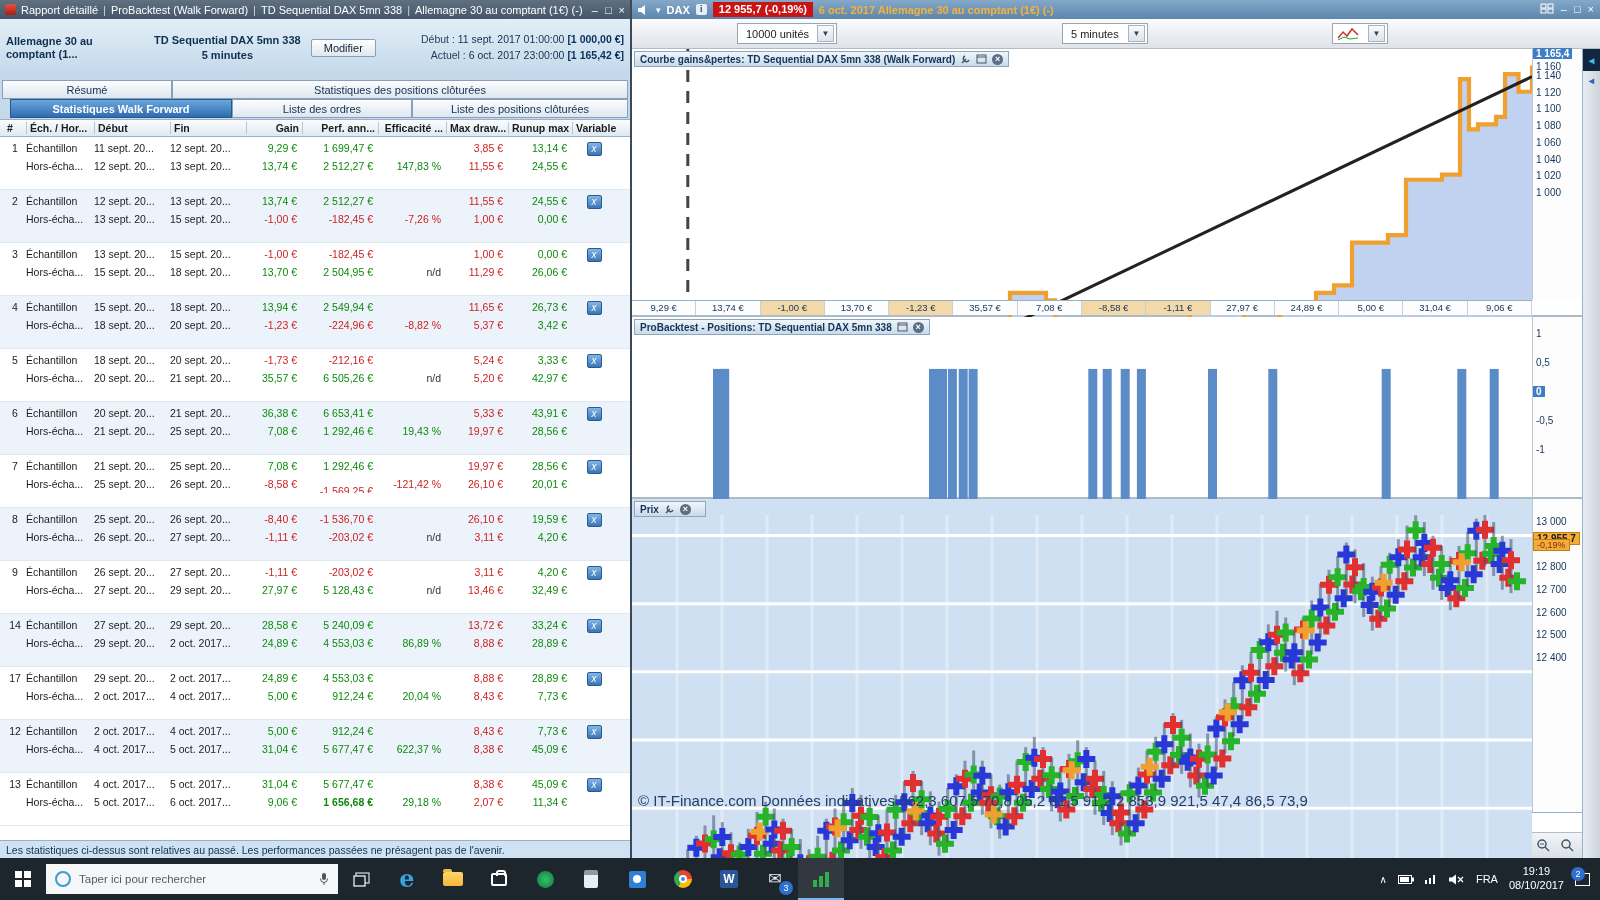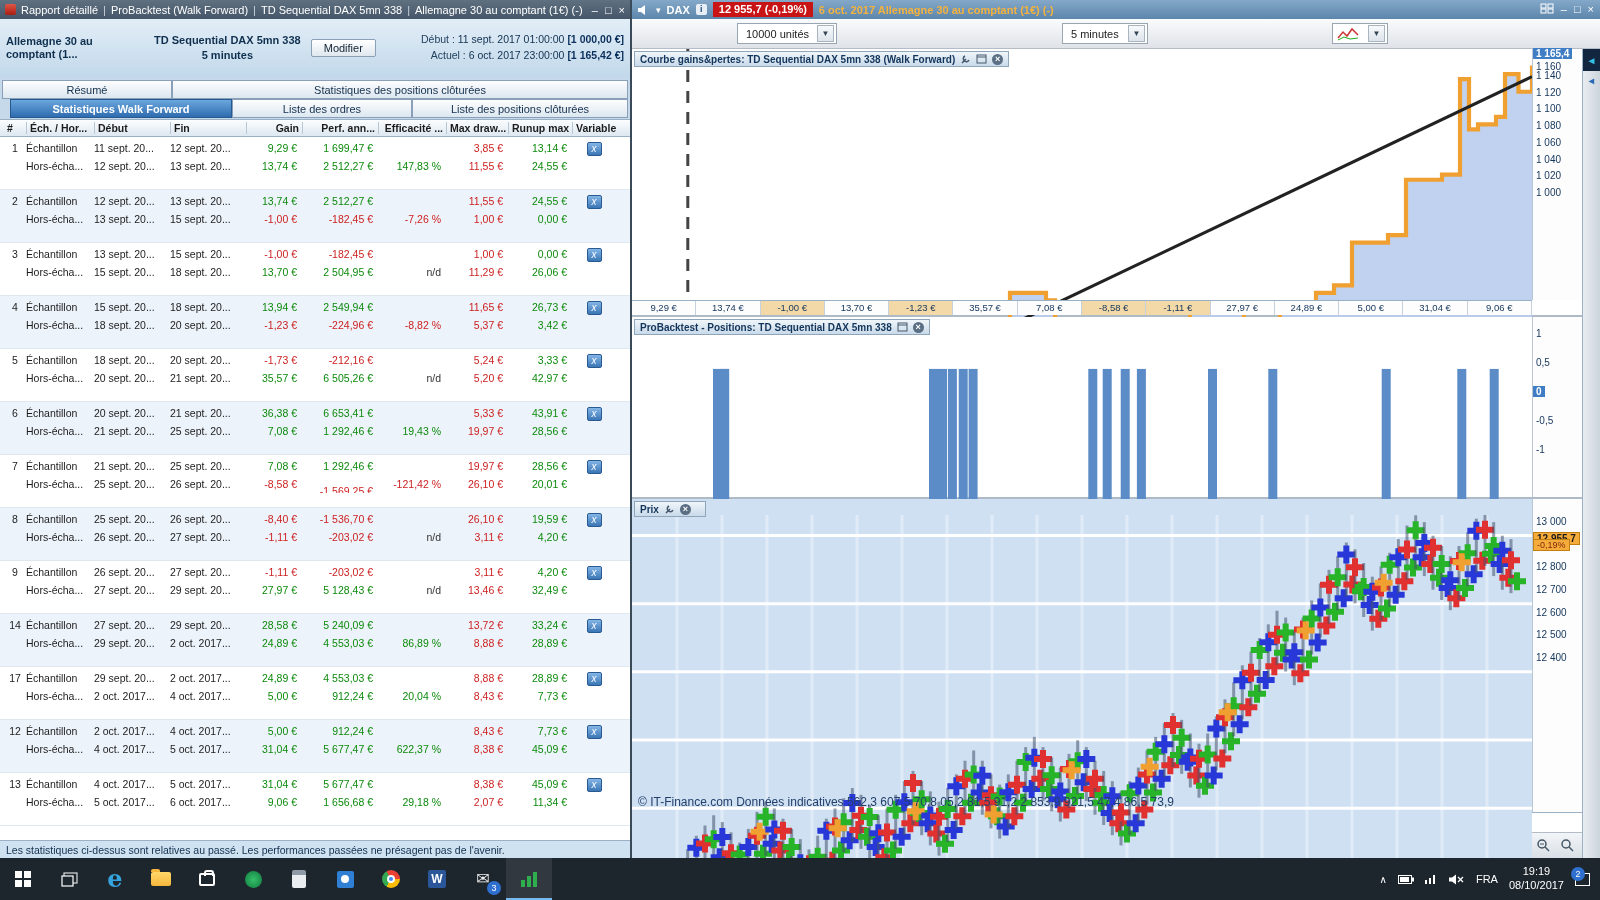--- a/index.html
+++ b/index.html
@@ -82,21 +82,21 @@
 .eq-axis{bottom:15px;}
 .tick{position:absolute;left:3px;white-space:nowrap;}
 .tick.cur-blue{left:0;background:#3f7ec4;color:#fff;padding:0 3px;font-weight:bold;}
 .tick.cur-orange{left:0;background:#f6ac3a;color:#1a1a1a;padding:0 3px;font-weight:bold;border:1px solid #c07f10;}
 .tick.chg-orange{left:0;background:#f6ac3a;color:#7c2a10;padding:0 3px;font-size:9px;border:1px solid #c07f10;}
 .eq-strip{position:absolute;left:0;right:50px;bottom:0;height:15px;display:flex;border-top:1px solid #9ab0c4;background:#fff;z-index:2;}
 .sv{flex:1;border-right:1px solid #c5d2de;font-size:9.5px;color:#13355a;text-align:center;line-height:14px;white-space:nowrap;overflow:hidden;background:#fdfdfd;}
 .sv.svneg{background:#f3d9a8;}
 .price-info{position:absolute;top:0;left:72px;right:50px;height:16px;background:#16294e;color:#e8eef8;font-size:9.5px;line-height:16px;white-space:nowrap;overflow:hidden;z-index:2;padding:0 6px;}
 .price-mini{width:72px;z-index:3;}
-.price-footer{position:absolute;left:6px;right:52px;bottom:3px;color:#23406b;font-size:12px;white-space:nowrap;overflow:hidden;z-index:2;}
+.price-footer{position:absolute;left:6px;right:52px;bottom:3px;color:#23406b;font-size:15px;white-space:nowrap;overflow:hidden;z-index:2;}
 .time-axis{flex:0 0 20px;background:#fff;border-top:1px solid #9ab0c4;display:flex;padding-right:50px;}
 .tx{flex:1;text-align:center;font-size:10px;color:#13355a;line-height:19px;}
 .tx.b{font-weight:bold;color:#111;}
 .rw-bottom{flex:0 0 26px;background:linear-gradient(#f2f5f8,#d9dfe5);border-top:1px solid #b4bdc6;display:flex;align-items:center;gap:6px;padding:0 6px;}
 .bt-ico{width:18px;height:18px;display:flex;align-items:center;justify-content:center;border:1px solid transparent;}
 .scroll-left{width:16px;height:15px;background:linear-gradient(#fff,#dde4ea);border:1px solid #a8b4c0;font-size:8px;color:#345;display:flex;align-items:center;justify-content:center;}
 .scroll-track{flex:1;height:14px;background:linear-gradient(#eef1f4,#dde2e8);border:1px solid #b8c0c8;}
 
 
 .taskbar{position:absolute;left:0;bottom:0;width:1600px;height:42px;background:#1d252d;display:flex;align-items:stretch;color:#fff;}
@@ -434,21 +434,21 @@
             <div class="cell t" style="grid-area: 1 / 4;">5 oct. 2017...</div>
             <div class="cell m pos" style="grid-area: 1 / 5;">31,04 €</div>
             <div class="cell m pos" style="grid-area: 1 / 6;">5 677,47 €</div>
             <div class="cell m" style="grid-area: 1 / 7;"></div>
             <div class="cell m neg" style="grid-area: 1 / 8;">8,38 €</div>
             <div class="cell m pos" style="grid-area: 1 / 9;">45,09 €</div>
             <div class="cell t" style="grid-area: 2 / 2;">Hors-écha...</div>
             <div class="cell t" style="grid-area: 2 / 3;">5 oct. 2017...</div>
             <div class="cell t" style="grid-area: 2 / 4;">6 oct. 2017...</div>
             <div class="cell m pos" style="grid-area: 2 / 5;">9,06 €</div>
-            <div class="cell m pos" style="grid-area: 2 / 6;">1 656,68 €</div>
+            <div class="cell m pos" style="grid-area: 2 / 6; font-weight: bold;">1 656,68 €</div>
             <div class="cell m pos" style="grid-area: 2 / 7;">29,18 %</div>
             <div class="cell m neg" style="grid-area: 2 / 8;">2,07 €</div>
             <div class="cell m pos" style="grid-area: 2 / 9;">11,34 €</div>
             <div class="cell vc" style="grid-area: 1 / 10;"><span class="var-btn">x</span></div>
           </div>
         </div>
       <div class="lw-footer">Les statistiques ci-dessus sont relatives au passé. Les performances passées ne présagent pas de l'avenir.</div>
     </section>
 
     <section class="rw">
@@ -1055,20 +1055,29 @@
 
   <div class="taskbar">
     <div class="tb-btn">
         <span class="start-grid">
           <i></i>
           <i></i>
           <i></i>
           <i></i>
         </span>
       </div>
+    <div class="search">
+      <span class="cortana"></span>
+      <span class="search-text">Taper ici pour rechercher</span>
+      <svg width="10" height="14">
+          <rect x="3" y="1" width="4" height="7" rx="2" fill="#555"></rect>
+          <path d="M1.5 6.5 a3.5 4 0 0 0 7 0" fill="none" stroke="#555"></path>
+          <line x1="5" y1="10.5" x2="5" y2="13" stroke="#555"></line>
+        </svg>
+    </div>
     <div class="tb-btn">
         <svg width="17" height="15">
           <rect x="3" y="1" width="13" height="10" fill="none" stroke="#ddd" stroke-width="1.2"></rect>
           <rect x="1" y="4" width="11" height="10" fill="#1d252d" stroke="#fff" stroke-width="1.2"></rect>
         </svg>
       </div>
     <div class="tb-btn">
         <span class="edge-e">e</span>
       </div>
     <div class="tb-btn">

